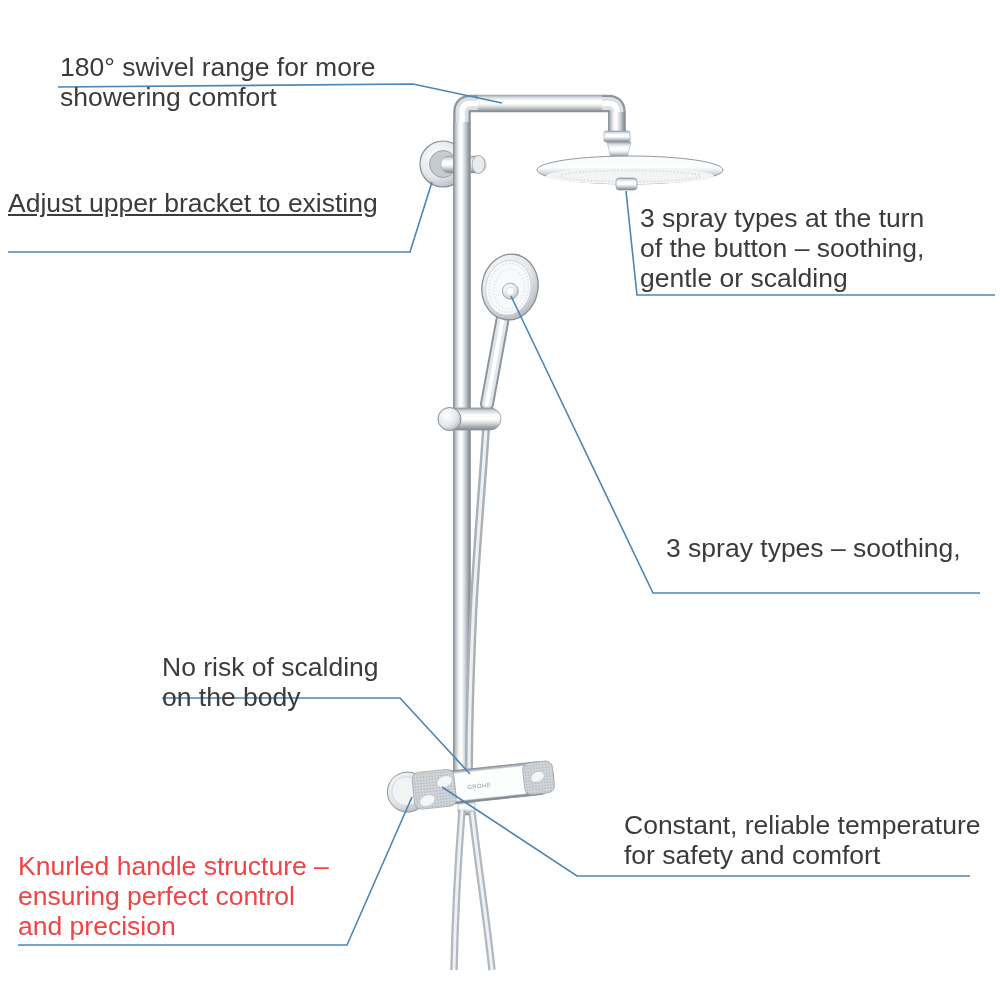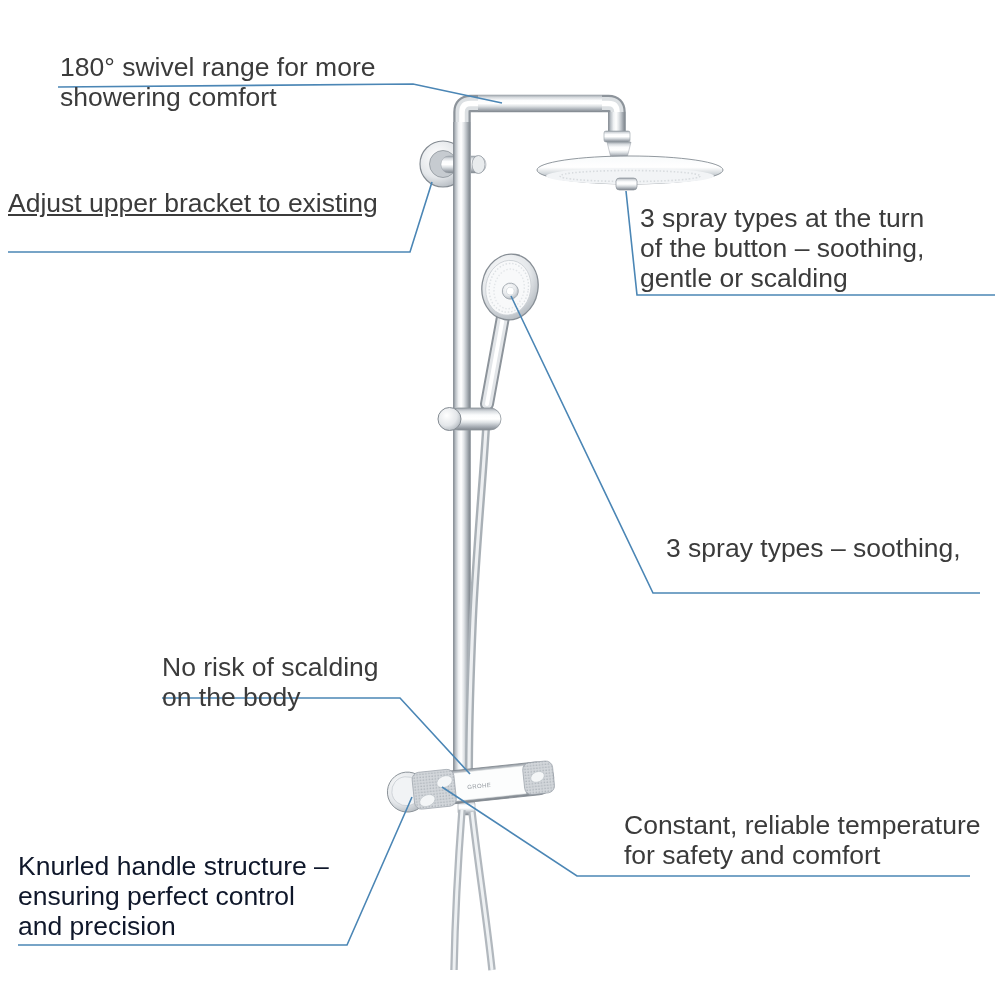--- a/index.html
+++ b/index.html
@@ -158,21 +158,21 @@
 
   <div class="label" style="left: 666px; top: 533px; color: rgb(59, 59, 59);">
     <span>3 spray types – soothing,</span>
   </div>
 
   <div class="label" style="left: 162px; top: 640px; color: rgb(59, 59, 59); margin-top: 12px;">
     <span>No risk of scalding</span>
     <span>on the body</span>
   </div>
 
-  <div class="label" style="left: 18px; top: 851px; color: #0f172a;">
+  <div class="label" style="left: 18px; top: 851px; color: #ef4444;">
     <span>Knurled handle structure –</span>
     <span>ensuring perfect control</span>
     <span>and precision</span>
   </div>
 
   <div class="label" style="left: 588px; top: 810px; color: rgb(59, 59, 59); margin-left: 36px;">
     <span>Constant, reliable temperature</span>
     <span>for safety and comfort</span>
   </div>
 

